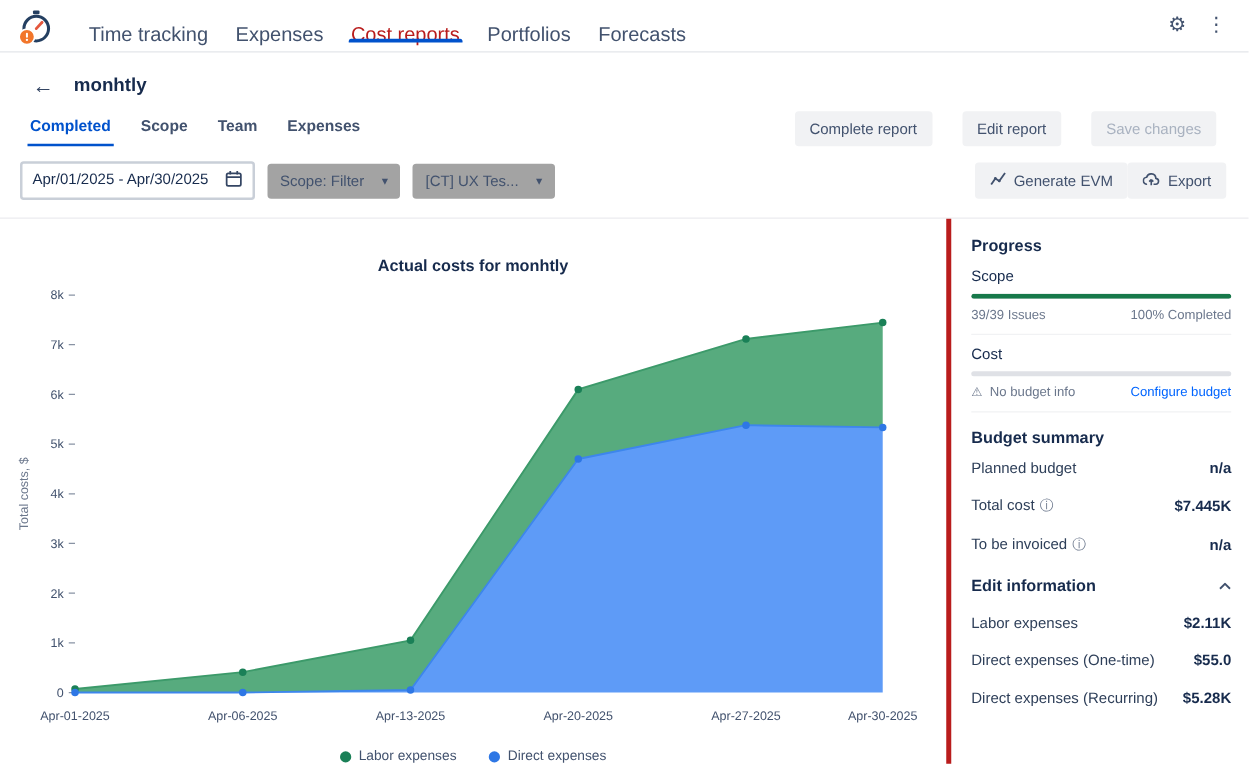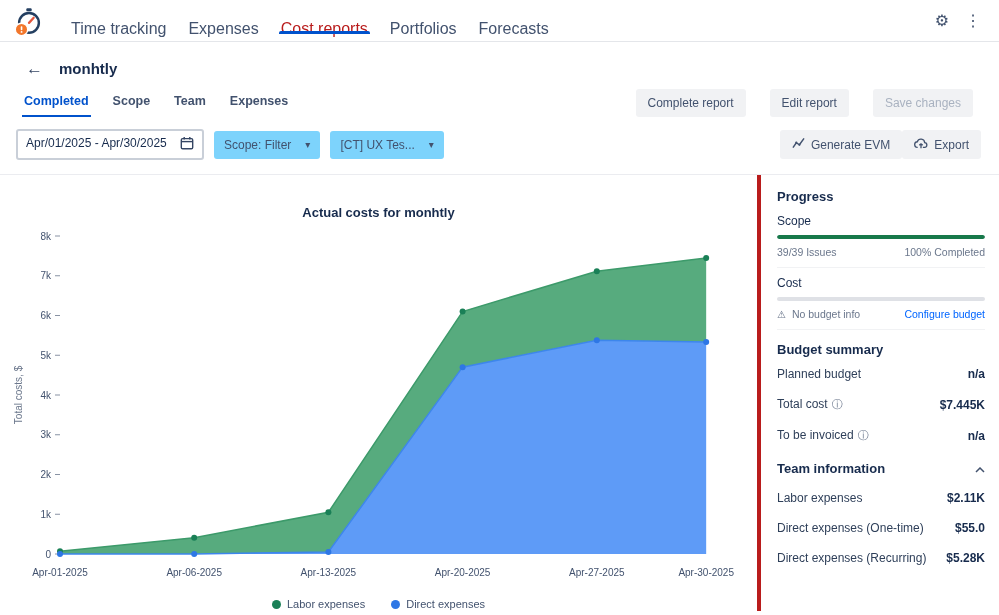--- a/index.html
+++ b/index.html
@@ -25,21 +25,21 @@
   
   .tabs-row { display:flex; align-items:center; padding:0 26px 0 22px; }
   .tab { font-size:12.5px; font-weight:600; color:#42526E; margin-right:20px; padding:4px 2px 7px; cursor:pointer; border-bottom:2px solid transparent; }
   .tab.active { color:#0052CC; border-bottom-color:#0052CC; }
   .tab-actions { margin-left:auto; display:flex; gap:24px; }
   .btn { background:#F1F2F4; border:none; border-radius:3px; padding:7px 12px; font-size:12px; font-weight:500; color:#42526E; font-family:inherit; cursor:pointer; white-space:nowrap; display:flex; align-items:center; gap:6px; }
   .btn.disabled { color:#A9B2C0; cursor:default; }
   
   .filters-row { display:flex; align-items:center; gap:10px; padding:12px 16px 14px; }
   .date-input { display:flex; align-items:flex-start; justify-content:space-between; gap:8px; border:2px solid #C9CFD8; border-radius:3px; padding:5px 8px; font-size:12px; color:#172B4D; width:188px; background:#fff; cursor:pointer; }
-  .select { display:flex; align-items:center; gap:14px; background:#7dd3fc; border-radius:3px; padding:7px 10px; font-size:12px; color:#42526E; cursor:pointer; }
+  .select { display:flex; align-items:center; gap:14px; background:#a3a3a3; border-radius:3px; padding:7px 10px; font-size:12px; color:#42526E; cursor:pointer; }
   .chev { font-size:10px; color:#42526E; }
   .filters-right { margin-left:auto; display:flex; gap:0; padding-right:2px;align-items:center; }
   
   .content { display:flex; border-top:1px solid #EBECF0; height:437px; }
   .chart-area { flex:1; padding:6px 10px 0; }
   .chart-title { text-align:center; font-size:13px; font-weight:bold; color:#172B4D; margin:24px 0 2px; }
   svg text.tick { font-size:10px; fill:#42526E; font-family:"Liberation Sans", sans-serif; }
   svg text.axis-label { font-size:10px; fill:#6B778C; font-family:"Liberation Sans", sans-serif; }
   .legend { display:flex; justify-content:center; gap:26px; margin-top:0px; font-size:11px; color:#42526E; }
   .legend-item { display:flex; align-items:center; cursor:pointer; }
@@ -236,21 +236,21 @@
       <div class="sb-row">
         <span>
           <span>To be invoiced</span><span class="info-i">ⓘ</span>
         </span>
         <span class="val">n/a</span>
       </div>
     </div>
 
     <div class="sb-section">
       <div class="more-head">
-        <span class="sb-heading" style="margin:0">Team information</span>
+        <span class="sb-heading" style="margin:0">Edit information</span>
         <span><svg width="10" height="6" viewBox="0 0 10 6">
               <polyline points="1,5 5,1 9,5" fill="none" stroke="#42526E" stroke-width="1.5"></polyline>
             </svg></span>
       </div>
       <div class="sb-row">
         <span>Labor expenses</span>
         <span class="val">$2.11K</span>
       </div>
       <div class="sb-row">
         <span>Direct expenses (One-time)</span>

